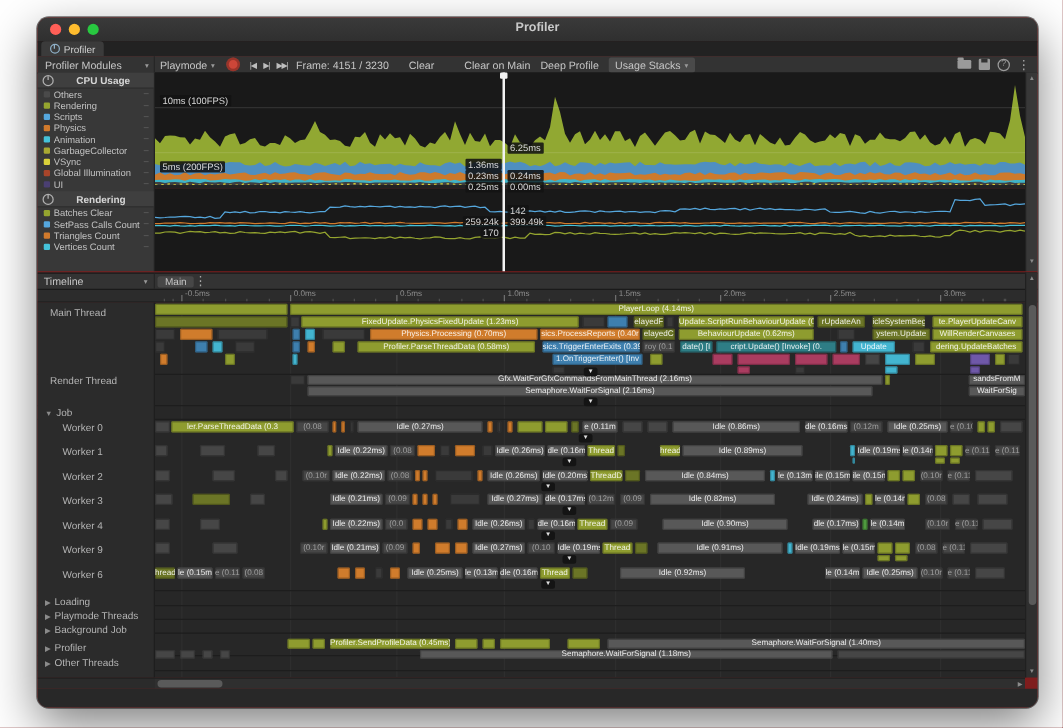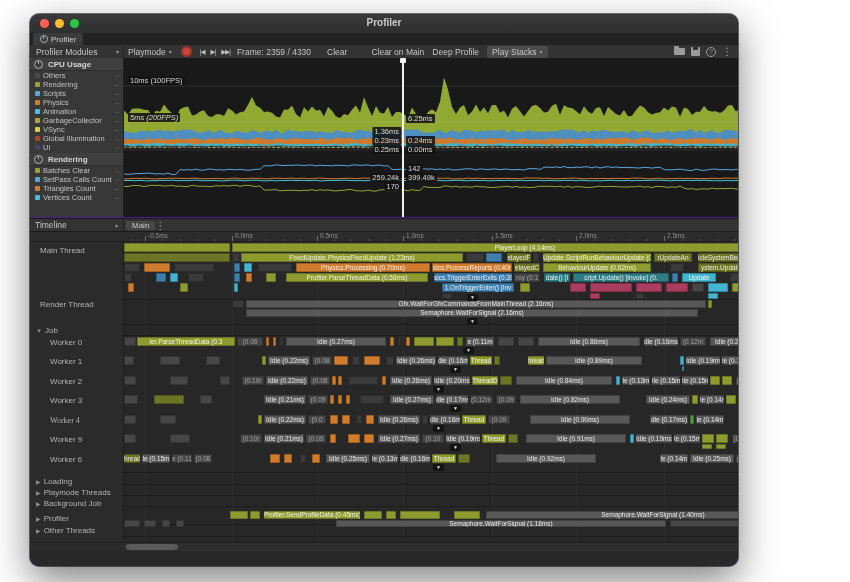--- a/index.html
+++ b/index.html
@@ -1,17 +1,17 @@
 <!DOCTYPE html>
 <html><head>
 <meta charset="utf-8">
 <style>
   html,body{margin:0;padding:0;width:850px;height:582px;background:#ffffff;overflow:hidden;
     font-family:"Liberation Sans",sans-serif;-webkit-font-smoothing:antialiased;}
-  .window{position:absolute;left:30px;top:14px;width:708px;height:552px;background:#4c1d95;
+  .window{position:absolute;left:30px;top:14px;width:800px;height:552px;background:#7f1d1d;
     border-radius:9px;box-shadow:0 14px 38px rgba(0,0,0,.5),0 0 0 1px rgba(0,0,0,.55);overflow:hidden;}
   
   .titlebar{position:absolute;left:0;top:0;width:100%;height:19px;background:linear-gradient(#3a3a3a,#2f2f2f);
     border-bottom:1px solid #1c1c1c;}
   .lights{position:absolute;left:10px;top:5px;display:flex;gap:6px;}
   .light{width:9px;height:9px;border-radius:50%;}
   .title{position:absolute;left:0;right:0;top:3px;text-align:center;font-size:10px;font-weight:bold;color:#c9c9c9;}
   
   .tabbar{position:absolute;left:0;top:19px;width:100%;height:12px;background:#222222;}
   .tab{position:absolute;left:3px;top:0px;height:12px;padding:0 7px;background:#3b3b3b;border-radius:3px 3px 0 0;
@@ -30,21 +30,21 @@
   .tbicons{margin-left:auto;display:flex;align-items:center;gap:6px;padding-right:6px;}
   .ico-folder{width:11px;height:7px;background:#9a9a9a;border-radius:1px;position:relative;}
   .ico-folder::before{content:"";position:absolute;left:0;top:-2px;width:5px;height:2px;background:#9a9a9a;border-radius:1px 1px 0 0;}
   .ico-save{width:9px;height:9px;background:#9a9a9a;border-radius:1px;position:relative;}
   .ico-save::before{content:"";position:absolute;left:2px;top:0;width:5px;height:3px;background:#333;}
   .ico-help{width:10px;height:10px;border-radius:50%;border:1px solid #9a9a9a;color:#9a9a9a;font-size:7px;
     display:flex;align-items:center;justify-content:center;box-sizing:border-box;}
   .kebab{color:#aaa;font-size:10px;}
   
   .modules{position:absolute;left:0;top:44px;width:94px;height:159px;background:#383838;border-right:1px solid #222;box-sizing:border-box;}
-  .mod-header{height:12px;display:flex;align-items:center;gap:5px;padding-left:4px;background:#3f3f3f;
+  .mod-header{height:12px;display:flex;align-items:center;gap:18px;padding-left:4px;background:#3f3f3f;
     border-bottom:1px solid #2c2c2c;font-size:8px;font-weight:bold;color:#d6d6d6;}
   .mod-ico{width:7px;height:7px;border-radius:50%;border:1px solid #b0b0b0;position:relative;}
   .mod-ico::after{content:"";position:absolute;left:2.5px;top:0.5px;width:1px;height:3px;background:#b0b0b0;}
   .legend-row{height:9px;display:flex;align-items:center;gap:3px;padding-left:5px;position:relative;}
   .legend-row .sw{width:5px;height:5px;border-radius:1px;flex:none;}
   .legend-row .lb{font-size:7.5px;color:#c2c2c2;white-space:nowrap;overflow:hidden;}
   .legend-row .hdl{position:absolute;right:4px;top:1px;color:#6a6a6a;font-size:7px;}
   
   .chart{position:absolute;left:94px;width:696px;background:#191919;overflow:hidden;}
   .chart-gap{position:absolute;left:94px;top:134px;width:696px;height:3px;background:#232323;}
@@ -117,26 +117,26 @@
       <span class="caret">▾</span>
     </div>
     <div class="tb">
       <span>Playmode</span>
       <span class="caret">▾</span>
     </div>
     <div class="recbtn"></div>
     <div class="tb transport">|◀</div>
     <div class="tb transport">▶|</div>
     <div class="tb transport">▶▶|</div>
-    <div class="tb">Frame: 2359 / 4330</div>
+    <div class="tb">Frame: 4151 / 3230</div>
     <div class="tb" style="margin-left:8px">Clear</div>
     <div class="tb" style="margin-left:16px">Clear on Main</div>
     <div class="tb">Deep Profile</div>
     <div class="chipbtn">
-      <span>Play Stacks</span>
+      <span>Usage Stacks</span>
       <span class="caret">▾</span>
     </div>
     <div class="tbicons">
       <div class="ico-folder"></div>
       <div class="ico-save"></div>
       <div class="ico-help">?</div>
       <div class="kebab">⋮</div>
     </div>
   </div>
 
@@ -242,21 +242,21 @@
         </svg>
   </div>
   <div class="chart-gutter">
     <div class="mini-arrow" style="top:2px">▲</div>
     <div class="mini-arrow" style="top:148px">▼</div>
   </div>
   <div class="selline"></div>
   <div class="selhead"></div>
   <div id="chips">
         <div class="chip" style="top: 62px; left: 98px;">10ms (100FPS)</div>
-        <div class="chip" style="top: 99px; left: 98px; font-style: italic;">5ms (200FPS)</div>
+        <div class="chip" style="top: 115px; left: 98px;">5ms (200FPS)</div>
         <div class="chip" style="top: 100px; left: 376px;">6.25ms</div>
         <div class="chip" style="top: 113px; left: 371px; transform: translateX(-100%);">1.36ms</div>
         <div class="chip" style="top: 122px; left: 371px; transform: translateX(-100%);">0.23ms</div>
         <div class="chip" style="top: 122px; left: 376px;">0.24ms</div>
         <div class="chip" style="top: 131px; left: 371px; transform: translateX(-100%);">0.25ms</div>
         <div class="chip" style="top: 131px; left: 376px;">0.00ms</div>
         <div class="chip" style="top: 150px; left: 376px;">142</div>
         <div class="chip" style="top: 159px; left: 371px; transform: translateX(-100%);">259.24k</div>
         <div class="chip" style="top: 159px; left: 376px;">399.49k</div>
         <div class="chip" style="top: 168px; left: 371px; transform: translateX(-100%);">170</div>
@@ -346,21 +346,21 @@
         <div class="hline" style="top: 264px;"></div>
         <div class="hline" style="top: 282px;"></div>
         <div class="hline" style="top: 294px;"></div>
         <div class="glabel" style="left: 10px; top: 4px;"><span>Main Thread</span></div>
         <div class="glabel" style="left: 10px; top: 58px;"><span>Render Thread</span></div>
         <div class="glabel" style="left: 6px; top: 84px;"><span class="arr">▼</span><span>Job</span></div>
         <div class="glabel" style="left: 20px; top: 96px;"><span>Worker 0</span></div>
         <div class="glabel" style="left: 20px; top: 115px;"><span>Worker 1</span></div>
         <div class="glabel" style="left: 20px; top: 135px;"><span>Worker 2</span></div>
         <div class="glabel" style="left: 20px; top: 154px;"><span>Worker 3</span></div>
-        <div class="glabel" style="left: 20px; top: 174px; font-family: Liberation Serif, serif;"><span>Worker 4</span></div>
+        <div class="glabel" style="left: 20px; top: 174px;"><span>Worker 4</span></div>
         <div class="glabel" style="left: 20px; top: 193px;"><span>Worker 9</span></div>
         <div class="glabel" style="left: 20px; top: 213px;"><span>Worker 6</span></div>
         <div class="glabel" style="left: 6px; top: 235px;"><span class="arr">▶</span><span>Loading</span></div>
         <div class="glabel" style="left: 6px; top: 246px;"><span class="arr">▶</span><span>Playmode Threads</span></div>
         <div class="glabel" style="left: 6px; top: 257px;"><span class="arr">▶</span><span>Background Job</span></div>
         <div class="glabel" style="left: 6px; top: 272px;"><span class="arr">▶</span><span>Profiler</span></div>
         <div class="glabel" style="left: 6px; top: 284px;"><span class="arr">▶</span><span>Other Threads</span></div>
         <div class="track" style="top: 1px; height: 9px;">
           <div class="seg" style="left: 94px; width: 106px; background: rgb(142, 156, 47); line-height: 9px;"></div>
           <div class="seg" style="left: 202px; width: 586px; background: rgb(142, 156, 47); line-height: 9px;">PlayerLoop (4.14ms)</div>

